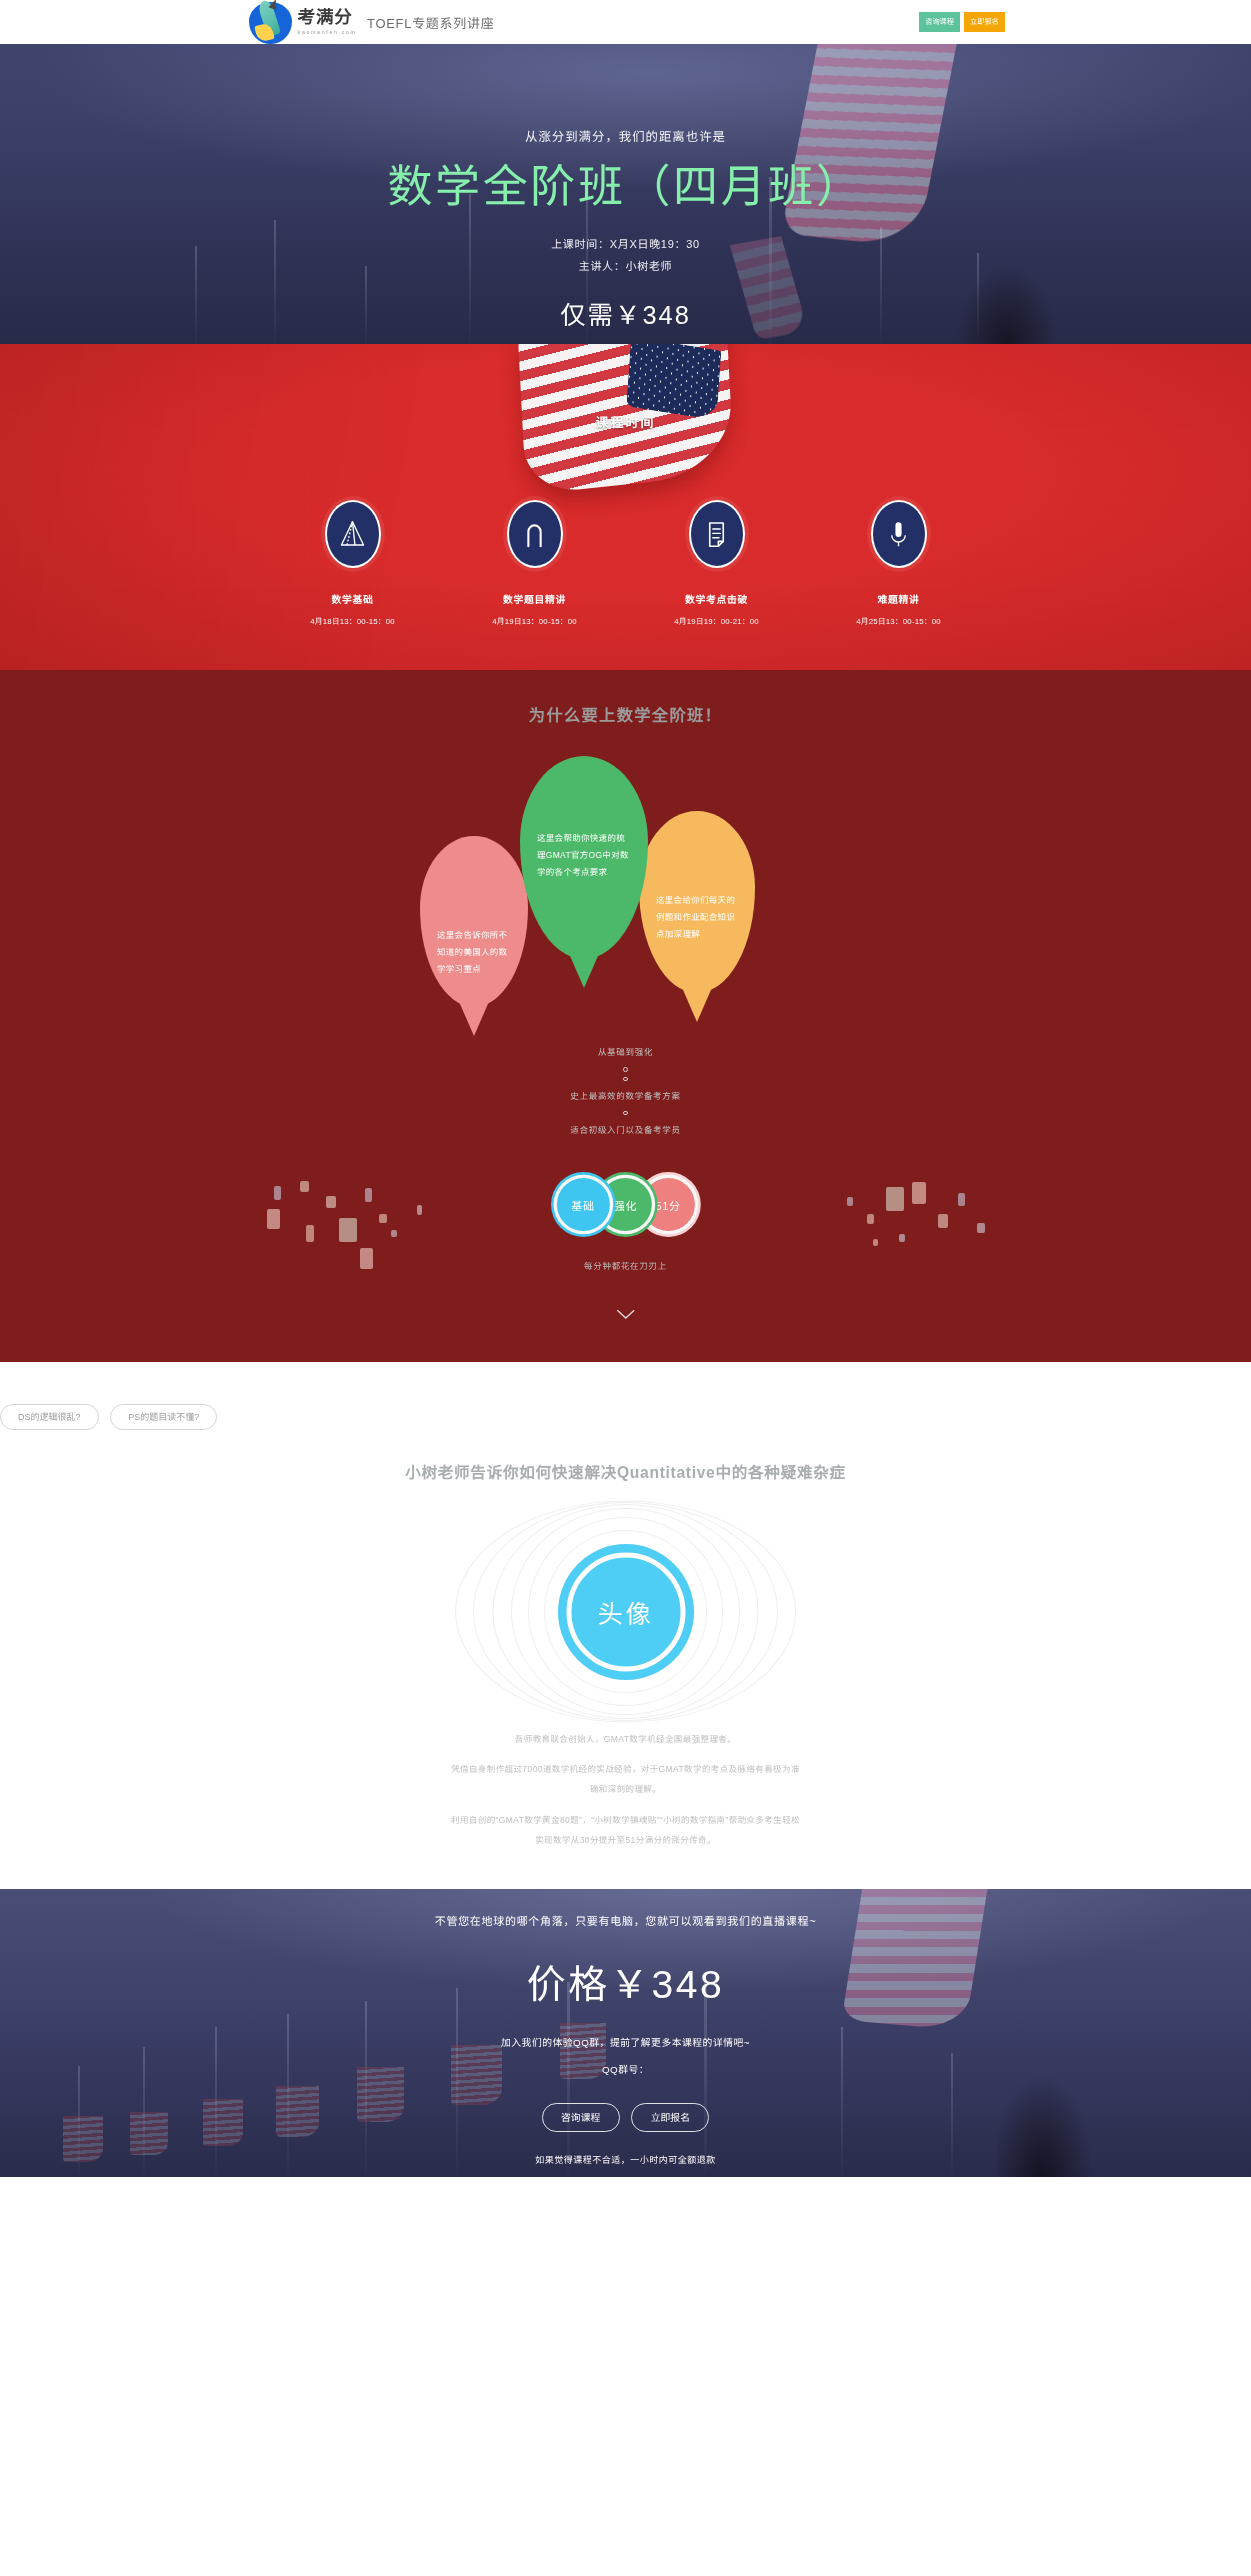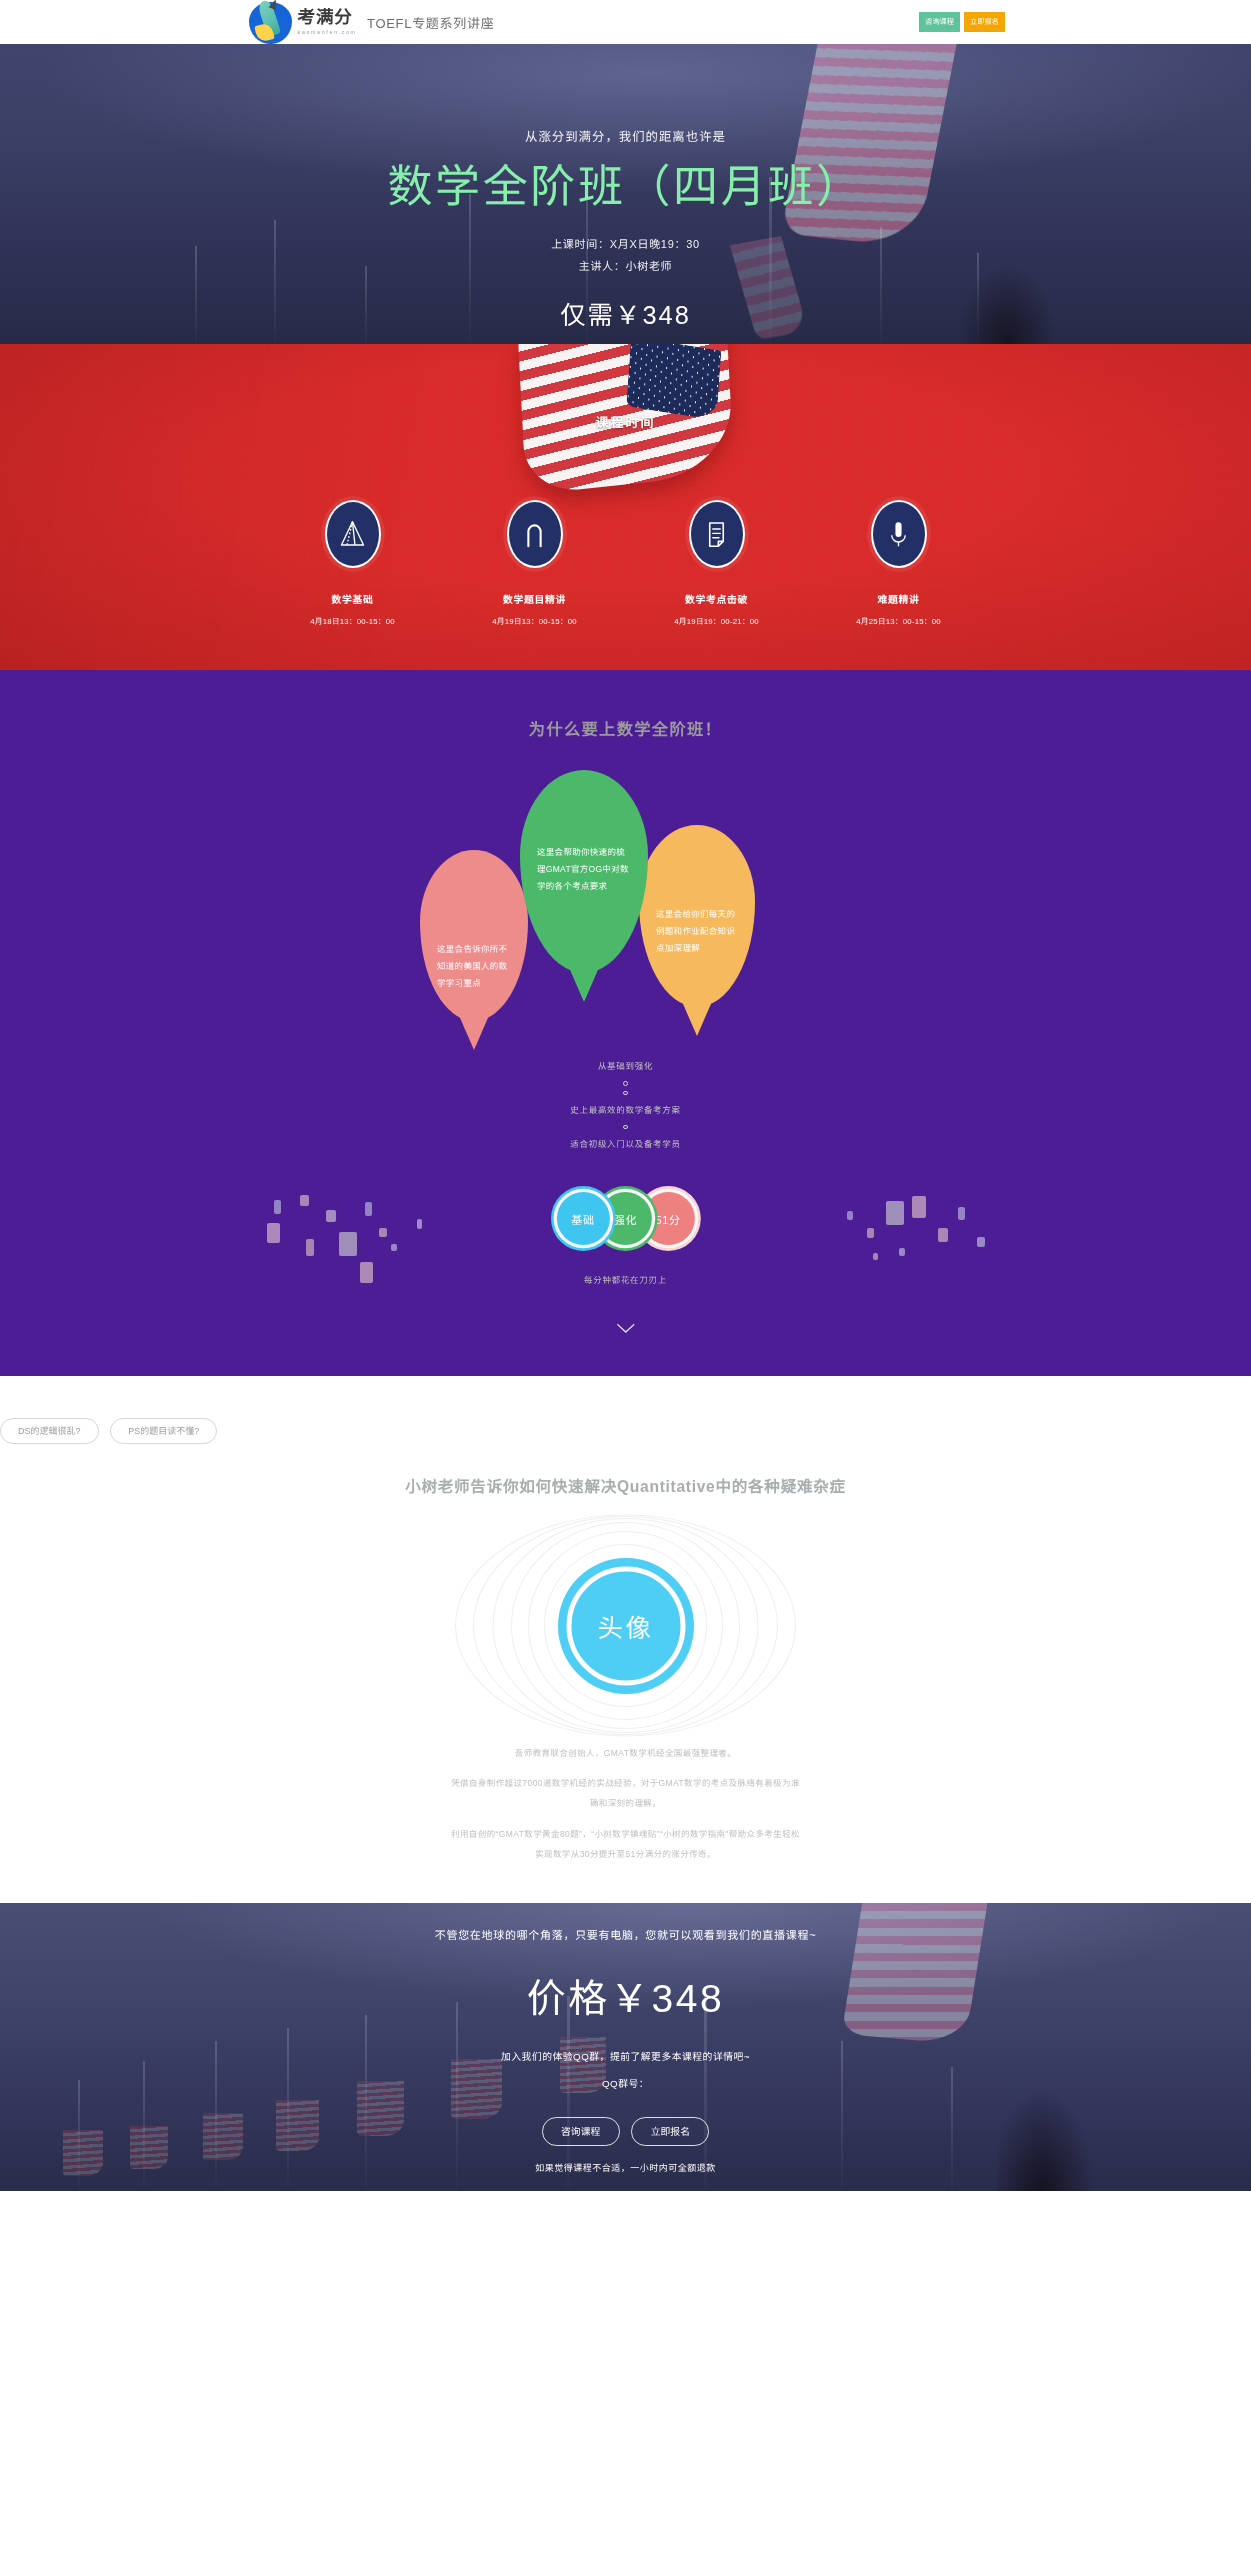--- a/index.html
+++ b/index.html
@@ -292,22 +292,22 @@
   }
   .sched-time{
     margin-top:9px;
     color:#ffffff;
     font-size:7.8px;
     letter-spacing:0.2px;
   }
 
   
   .why{
-    background:#4c1d95;
-    padding-top:46px;
+    background:#7f1d1d;
+    padding-top:32px;
     padding-bottom:13px;
     position:relative;
   }
   .why-title{
     text-align:center;
     font-size:16.3px;
     font-weight:bold;
     color:#9b9b9b;
     letter-spacing:1.3px;
   }
@@ -560,21 +560,21 @@
     min-width:78px;height:29px;line-height:27px;
     border-radius:14.3px;
     border:0.7px solid rgba(255,255,255,.85);
     background:transparent;
     color:#ffffff;
     font-size:9.8px;
     padding:0 13px;
     cursor:pointer;
     font-family:inherit;
   }
-  .pr-refund{ margin-top:15px; font-size:9px; letter-spacing:0.5px; }
+  .pr-refund{ margin-top:21px; font-size:9px; letter-spacing:0.5px; }
 </style>
 </head>
 <body>
 
 <header class="site-header">
   <div class="brand">
     <div class="logo-mark">
       <div class="disc"></div>
       <div class="rocket"></div>
       <div class="tip"></div>

